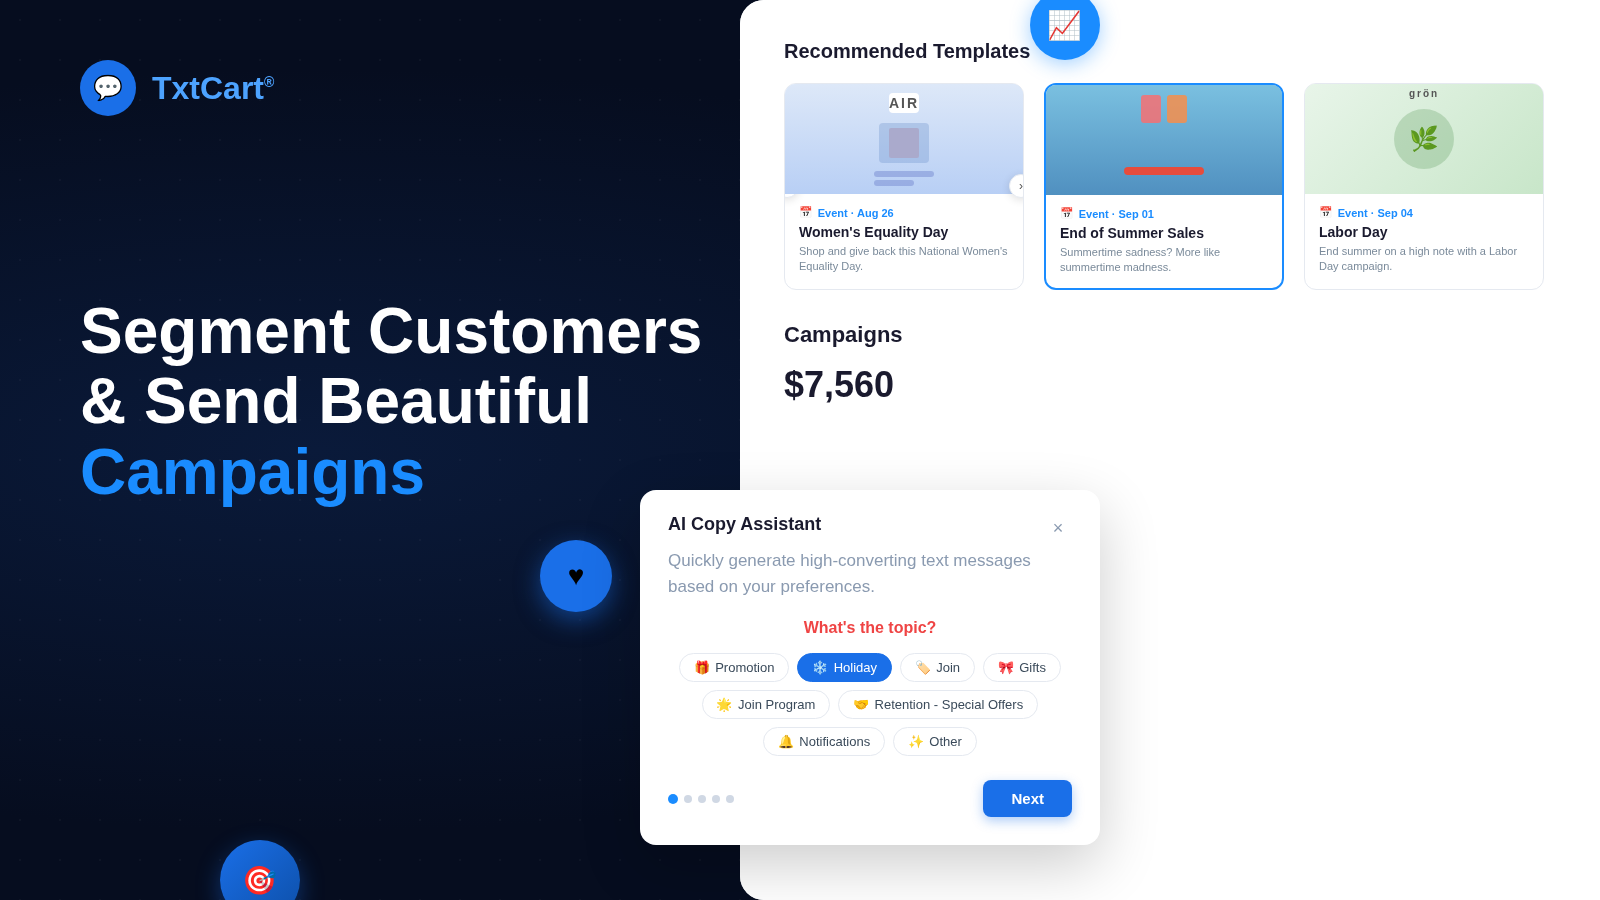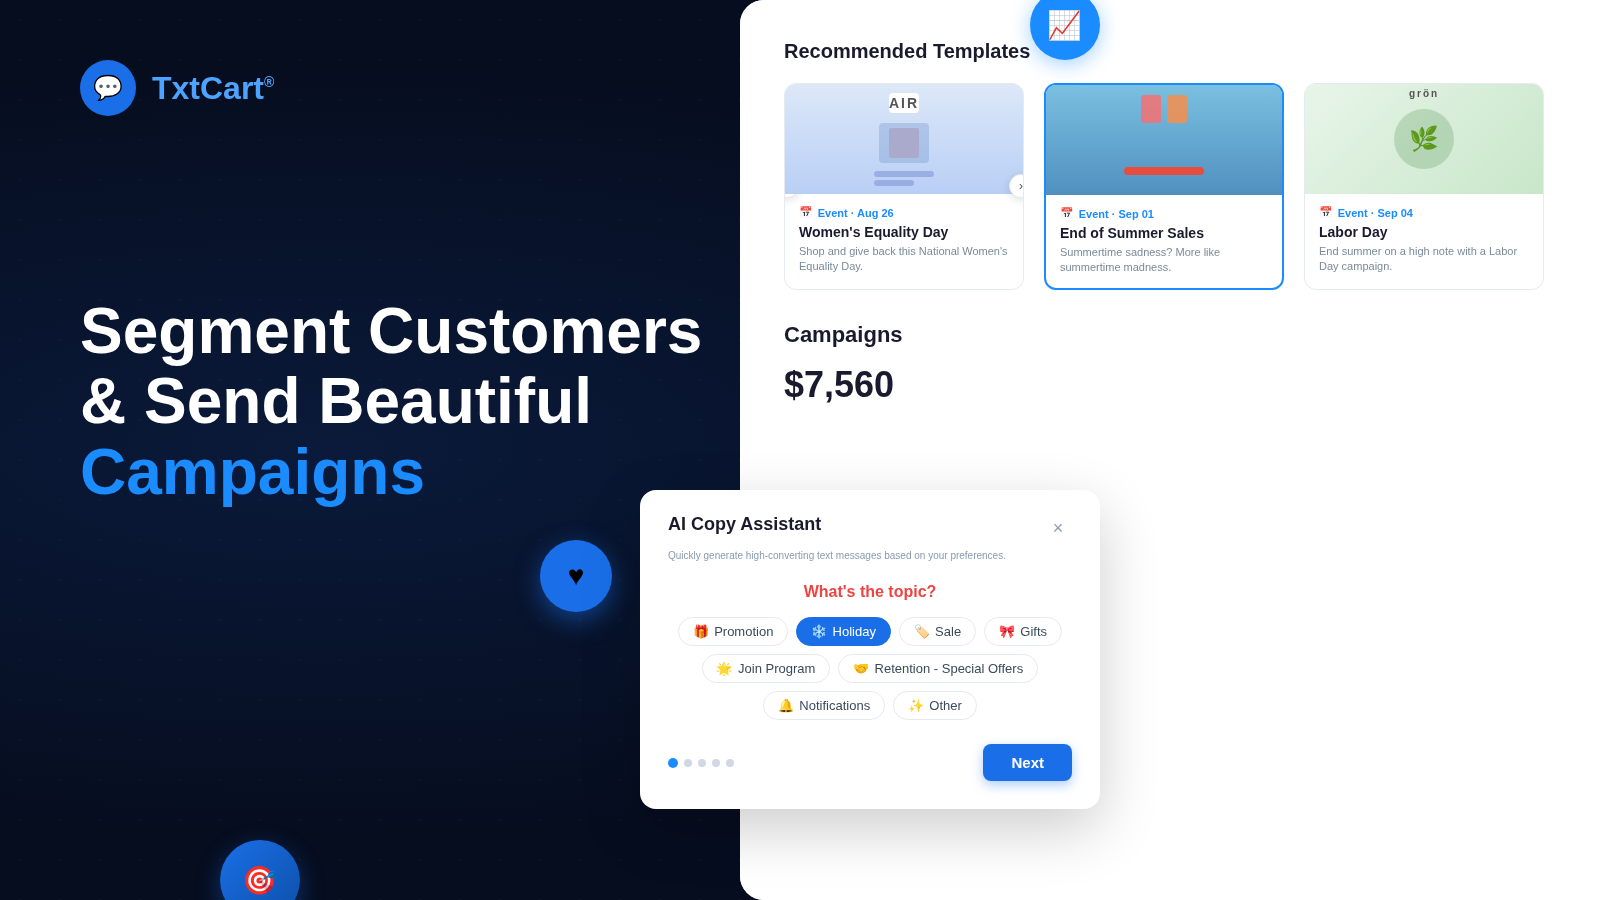--- a/index.html
+++ b/index.html
@@ -356,21 +356,21 @@
       cursor: pointer;
       font-size: 18px;
       color: #8a9ab0;
       display: flex;
       align-items: center;
       justify-content: center;
       border-radius: 50%;
     }
 
     .modal-subtitle {
-      font-size: 10px;
+      font-size: 17px;
       color: #8a9ab0;
       margin-bottom: 20px;
       line-height: 1.5;
     }
 
     .modal-question {
       font-size: 16px;
       font-weight: 600;
       color: #ef4444;
       text-align: center;
@@ -586,21 +586,21 @@
     <div class="topic-chip">
       <span>🎁</span>
       <span>Promotion</span>
     </div>
     <div class="topic-chip selected">
       <span>❄️</span>
       <span>Holiday</span>
     </div>
     <div class="topic-chip">
       <span>🏷️</span>
-      <span>Sale</span>
+      <span>Join</span>
     </div>
     <div class="topic-chip">
       <span>🎀</span>
       <span>Gifts</span>
     </div>
     <div class="topic-chip">
       <span>🌟</span>
       <span>Join Program</span>
     </div>
 

